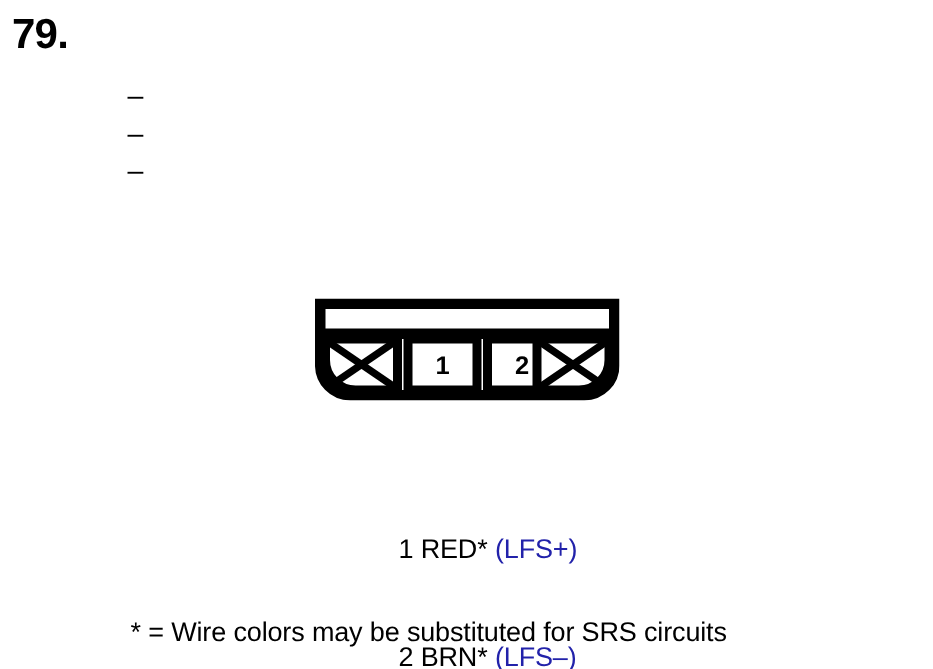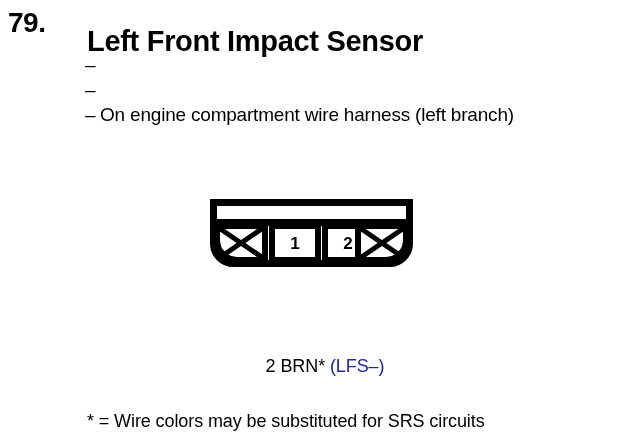--- a/index.html
+++ b/index.html
@@ -120,36 +120,34 @@
     line-height: 24px;
     white-space: pre;
     letter-spacing: -0.1px;
   }
 </style>
 </head>
 <body>
 
 <div id="header-row">
   <div id="item-number">79.</div>
-  <h1 id="page-title">Left Front Impact Sensor</h1>
 </div>
 
 <div id="bullet-list">
 
   <div class="bullet-line">
     <span class="bullet-dash">–</span>
   </div>
 
   <div class="bullet-line">
     <span class="bullet-dash">–</span>
   </div>
 
   <div class="bullet-line">
     <span class="bullet-dash">–</span>
-    <span class="bullet-text">On engine compartment wire harness (left branch)</span>
   </div>
 
 </div>
 
 <div id="connector-diagram">
   <svg id="connector-svg" width="203" height="68" viewBox="0 0 203 68" xmlns="http://www.w3.org/2000/svg">
 
     <path d="M 3.5 3.5 L 199.5 3.5 L 199.5 44 A 20 20 0 0 1 179.5 64.5
              L 23.5 64.5 A 20 20 0 0 1 3.5 44 Z" fill="#ffffff" stroke="#000000" stroke-width="7" stroke-linejoin="miter"></path>
 
@@ -166,20 +164,23 @@
     <text class="conn-pin-label" x="138" y="50" text-anchor="middle">2</text>
 
     <path d="M 148 27 L 196 27 L 196 41 A 20 20 0 0 1 176 61 L 148 61 Z" fill="#ffffff" stroke="#000000" stroke-width="6"></path>
     <line x1="150" y1="29" x2="194" y2="59" stroke="#000000" stroke-width="5"></line>
     <line x1="194" y1="29" x2="150" y2="59" stroke="#000000" stroke-width="5"></line>
   </svg>
 </div>
 
 <div id="pin-legend">
 
+  <div class="legend-row">
+    <span class="legend-num">1</span><span> </span><span class="legend-color">RED*</span><span> </span><span class="legend-circuit">(LFS+)</span>
+  </div>
 
   <div class="legend-row">
     <span class="legend-num">2</span><span> </span><span class="legend-color">BRN*</span><span> </span><span class="legend-circuit">(LFS–)</span>
   </div>
 
 </div>
 
 <div id="footnote">* = Wire colors may be substituted for SRS circuits</div>
 
 </body></html>

